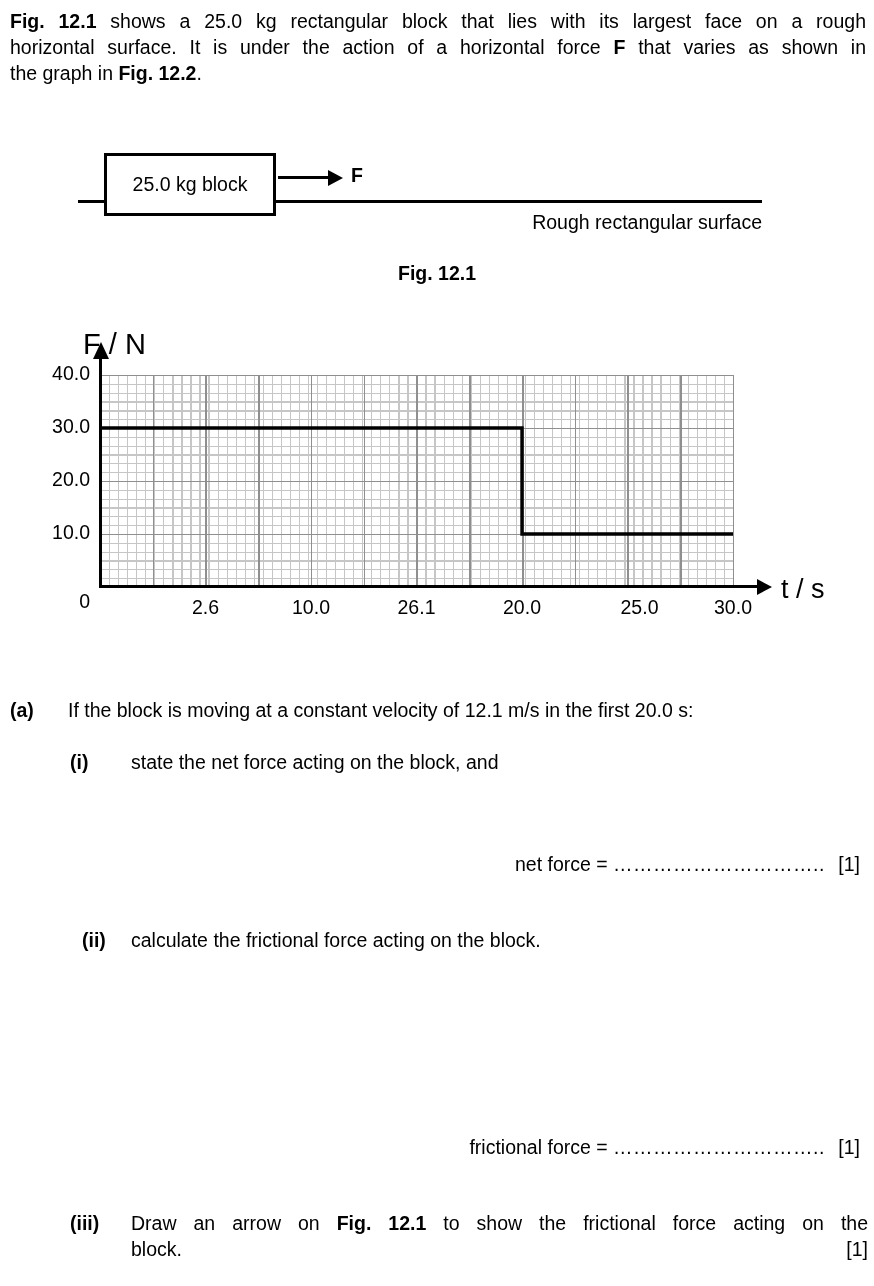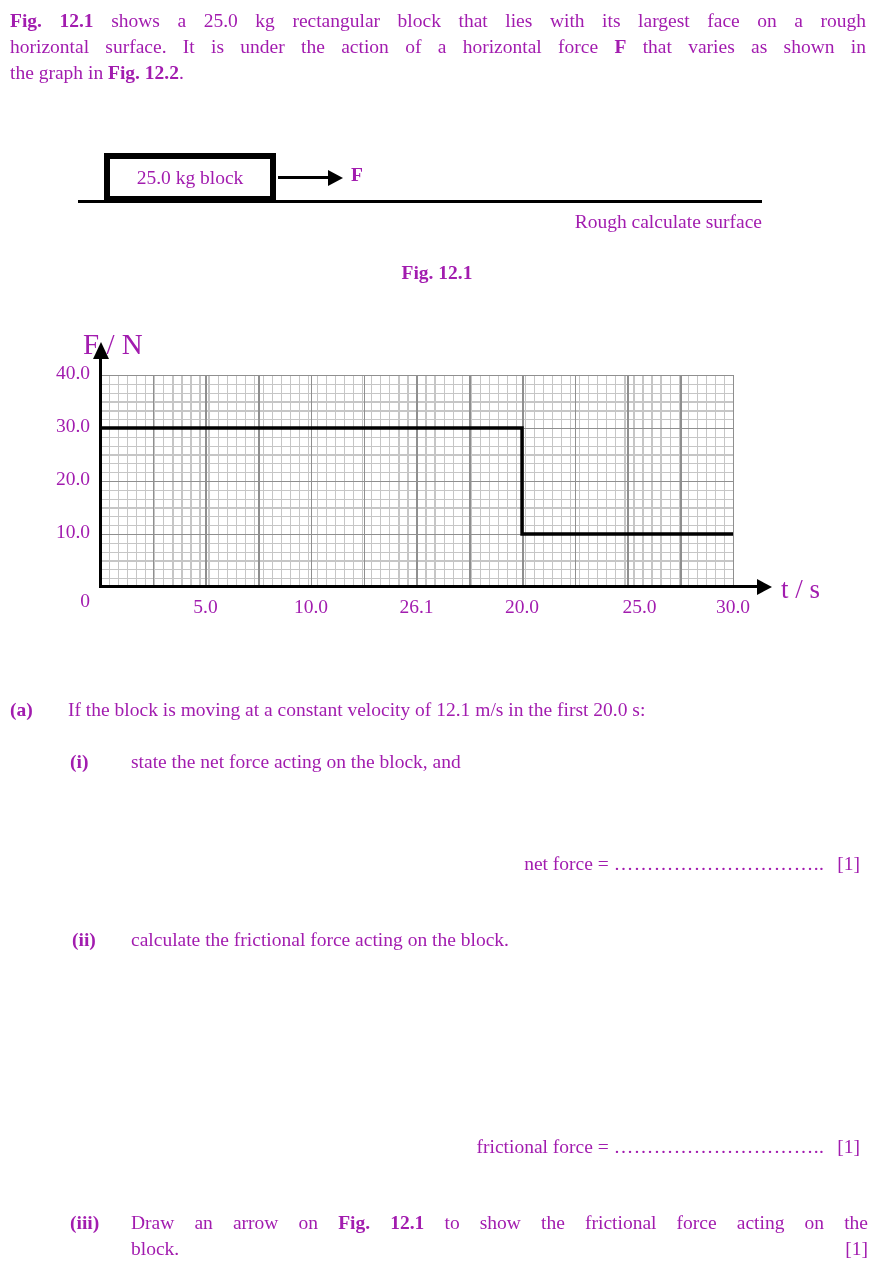--- a/index.html
+++ b/index.html
@@ -1,30 +1,30 @@
 <!DOCTYPE html>
 <html><head>
 <meta charset="utf-8">
 <style>
   html,body{margin:0;padding:0;background:#ffffff;}
   .page{
     position:relative;width:874px;height:1286px;background:#ffffff;
-    font-family:Liberation Serif, serif;color:#a21caf;overflow:hidden;
+    font-family:Liberation Sans, sans-serif;color:#000000;overflow:hidden;
     font-size:19.5px;
   }
   .abs{position:absolute;}
   b{font-weight:bold;}
   
   .intro{left:10px;top:8px;width:856px;line-height:26px;}
   .jline{text-align:justify;text-align-last:justify;}
   
   .ground{left:78px;top:200px;width:684px;height:3px;background:#000;}
   .block{
-    left:104px;top:153px;width:172px;height:49px;box-sizing:border-box;
-    border:6px solid #000000;background:#fff;
+    left:104px;top:153px;width:172px;height:63px;box-sizing:border-box;
+    border:3px solid #000000;background:#fff;
     display:flex;align-items:center;justify-content:center;
   }
   .shaft{left:278px;top:176px;width:52px;height:3px;background:#000;}
   .head-right{width:0;height:0;border-top:8px solid transparent;border-bottom:8px solid transparent;border-left:15px solid #000;}
   .f-head{left:328px;top:169.5px;}
   .f-label{left:351px;top:164px;font-weight:bold;}
   .surface-label{right:112px;top:211px;}
   .caption{left:0;width:874px;text-align:center;font-weight:bold;}
   .cap1{top:262px;}
   .cap2{top:656px;}
@@ -67,39 +67,39 @@
     <div><span>the graph in </span><b>Fig. 12.2</b><span>.</span></div>
   </div>
 
   <div class="abs ground"></div>
   <div class="abs block">
     <span>25.0 kg block</span>
   </div>
   <div class="abs shaft"></div>
   <div class="abs head-right f-head"></div>
   <div class="abs f-label">F</div>
-  <div class="abs surface-label">Rough calculate surface</div>
+  <div class="abs surface-label">Rough rectangular surface</div>
   <div class="abs caption cap1">Fig. 12.1</div>
 
   <div class="abs ylab">F / N</div>
   <div class="abs grid"></div>
   <div class="abs yaxis"></div>
   <div class="abs xaxis"></div>
   <div class="abs arrow-up"></div>
   <div class="abs head-right arrow-right"></div>
   <div class="abs xlab">t / s</div>
   <div class="abs origin ytick-like">0</div>
   <div id="y-ticks">
       <div class="ytick" style="top: 362px;">40.0</div>
       <div class="ytick" style="top: 415px;">30.0</div>
       <div class="ytick" style="top: 468px;">20.0</div>
       <div class="ytick" style="top: 521px;">10.0</div>
     </div>
   <div id="x-ticks">
-      <div class="xtick" style="left: 205.5px;">5.0</div>
+      <div class="xtick" style="left: 205.5px;">2.6</div>
       <div class="xtick" style="left: 311px;">10.0</div>
       <div class="xtick" style="left: 416.5px;">26.1</div>
       <div class="xtick" style="left: 522px;">20.0</div>
       <div class="xtick" style="left: 627.5px; margin-left: 12px;">25.0</div>
       <div class="xtick" style="left: 733px;">30.0</div>
     </div>
   <svg id="chart-svg" width="874" height="660">
     <polyline id="data-polyline" fill="none" stroke="#000000" stroke-width="3.4" points="100,428 522,428 522,534 733,534"></polyline>
   </svg>
 
@@ -107,21 +107,21 @@
   <div class="abs qline" style="left:68px;top:697px;">If the block is moving at a constant velocity of 12.1 m/s in the first 20.0 s:</div>
 
   <div class="abs qline" style="left:70px;top:749px;font-weight:bold;">(i)</div>
   <div class="abs qline" style="left:131px;top:749px;text-align:center;">state the net force acting on the block, and</div>
   <div class="abs qline ansline" style="top:851px;">
     <span>net force =</span>
     <span class="dots">…………………………..</span>
     <span class="mark">[1]</span>
   </div>
 
-  <div class="abs qline" style="left:72px;top:927px;font-weight:bold;">(ii)</div>
+  <div class="abs qline" style="left:82px;top:927px;font-weight:bold;">(ii)</div>
   <div class="abs qline" style="left:131px;top:927px;">calculate the frictional force acting on the block.</div>
   <div class="abs qline ansline" style="top:1134px;">
     <span>frictional force =</span>
     <span class="dots">…………………………..</span>
     <span class="mark">[1]</span>
   </div>
 
   <div class="abs qline" style="left:70px;top:1210px;font-weight:bold;">(iii)</div>
   <div class="abs p3-text" style="top:1210px;">
     <div class="jline"><span>Draw an arrow on </span><b>Fig. 12.1</b><span> to show the frictional force acting on the</span></div>

